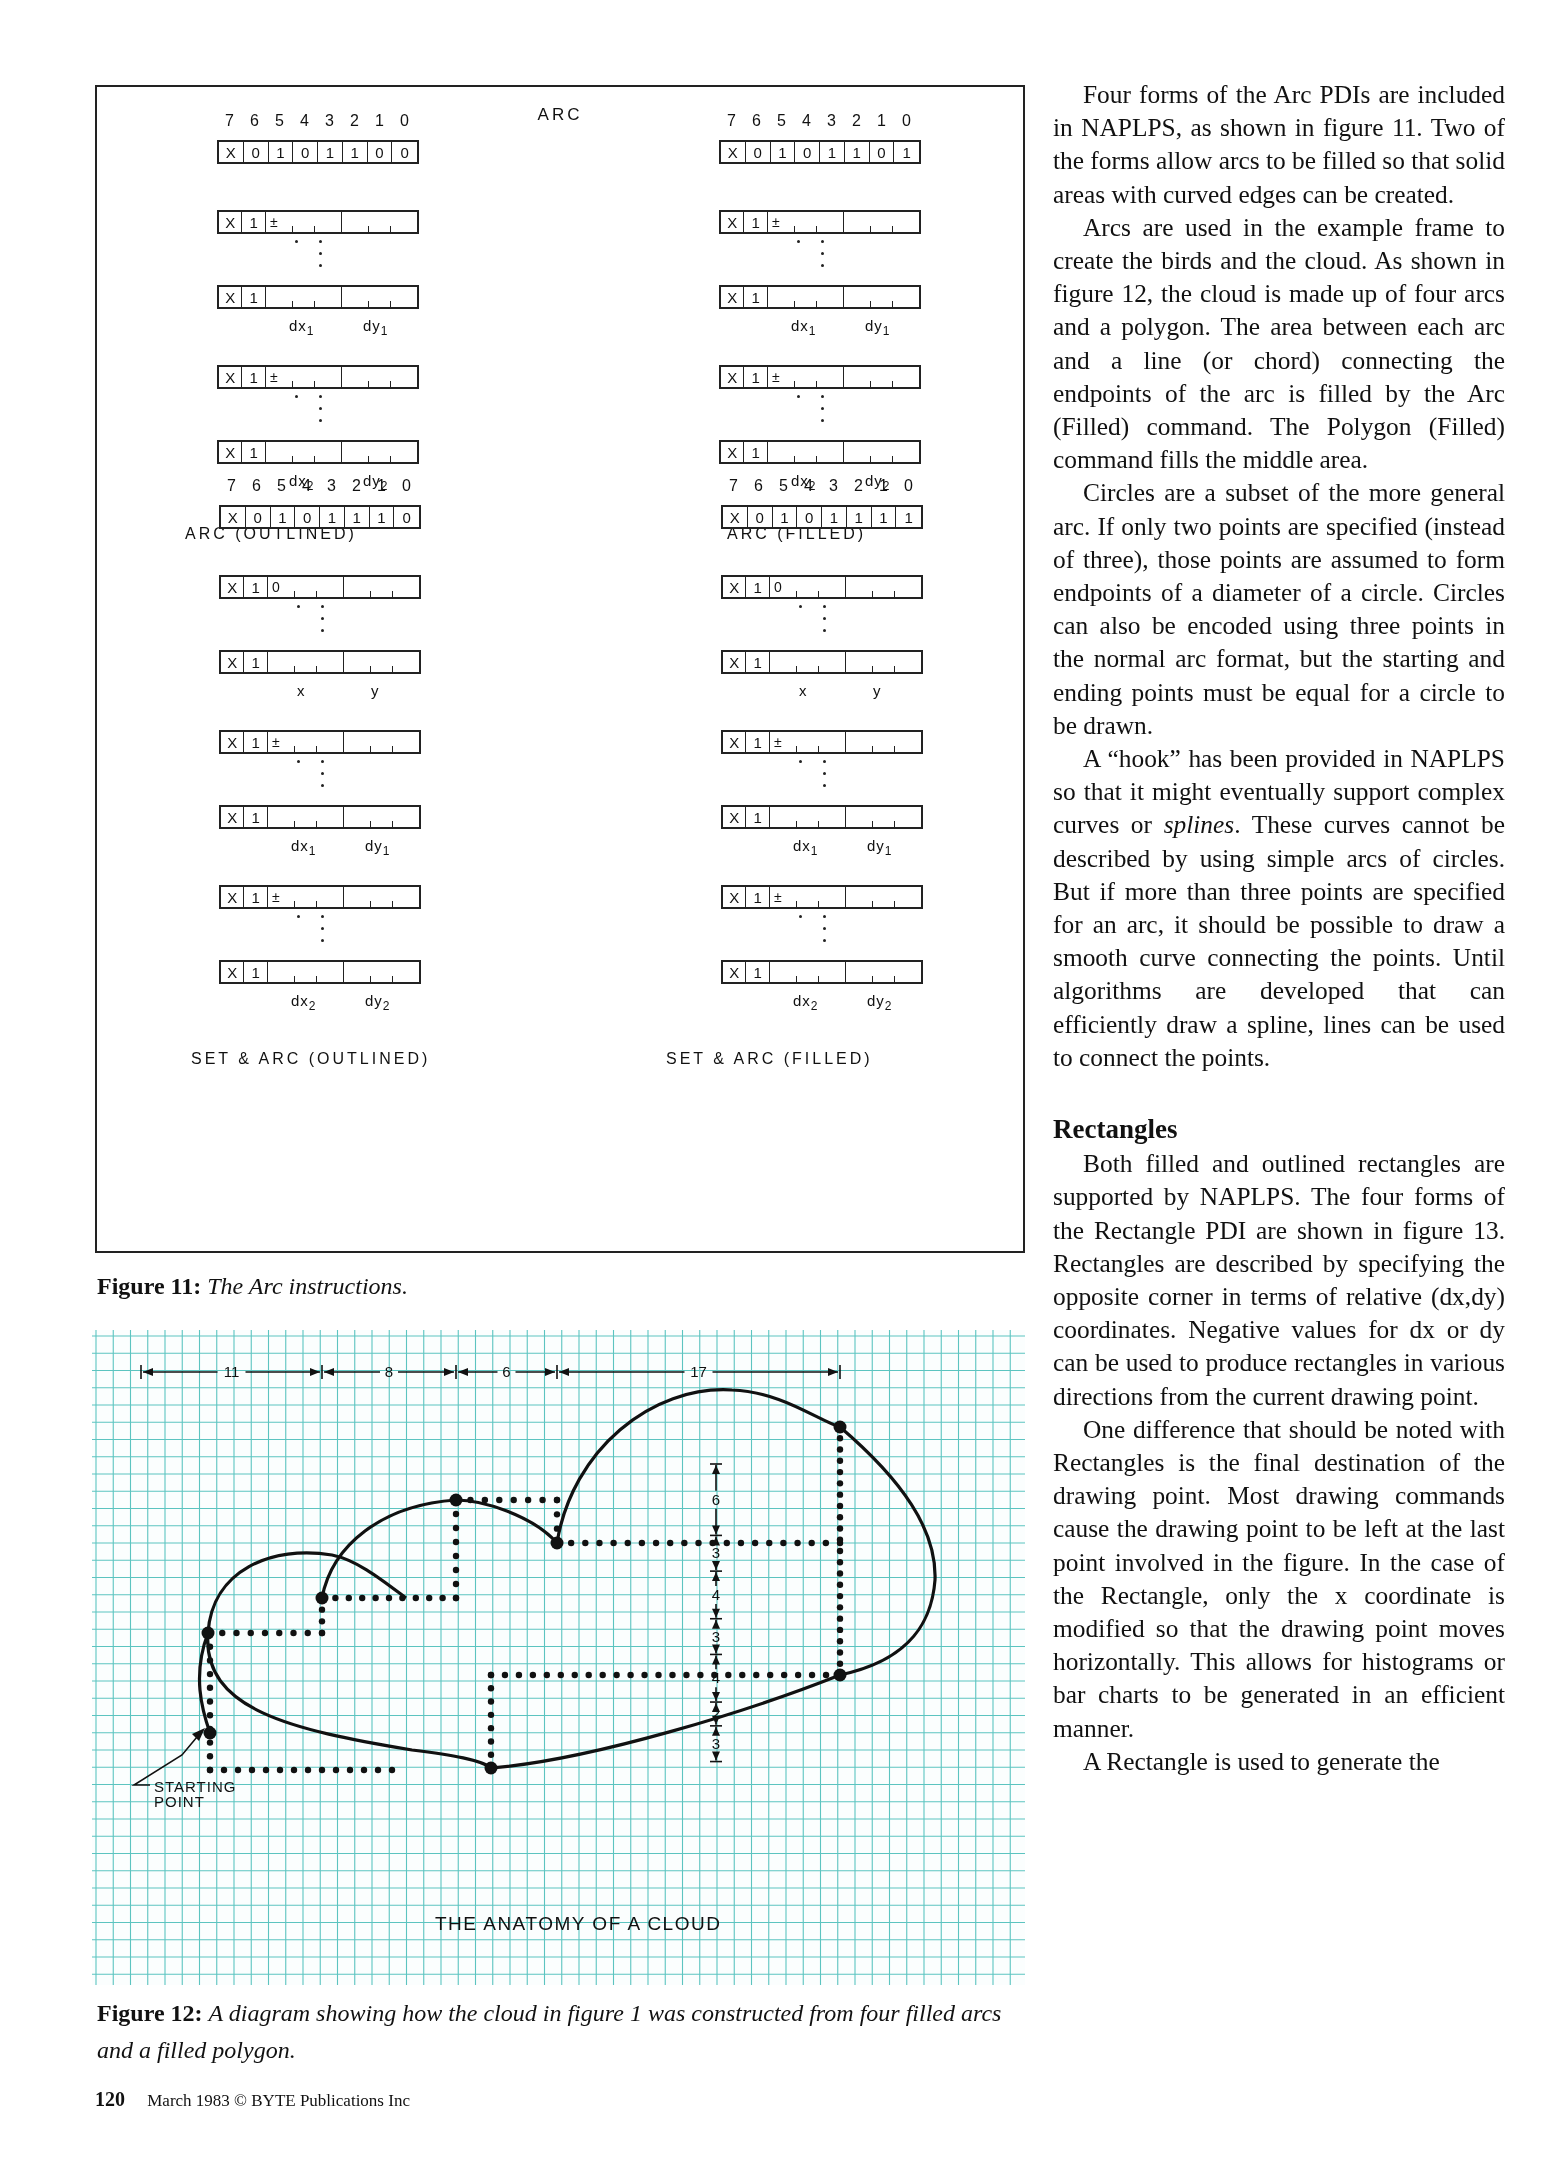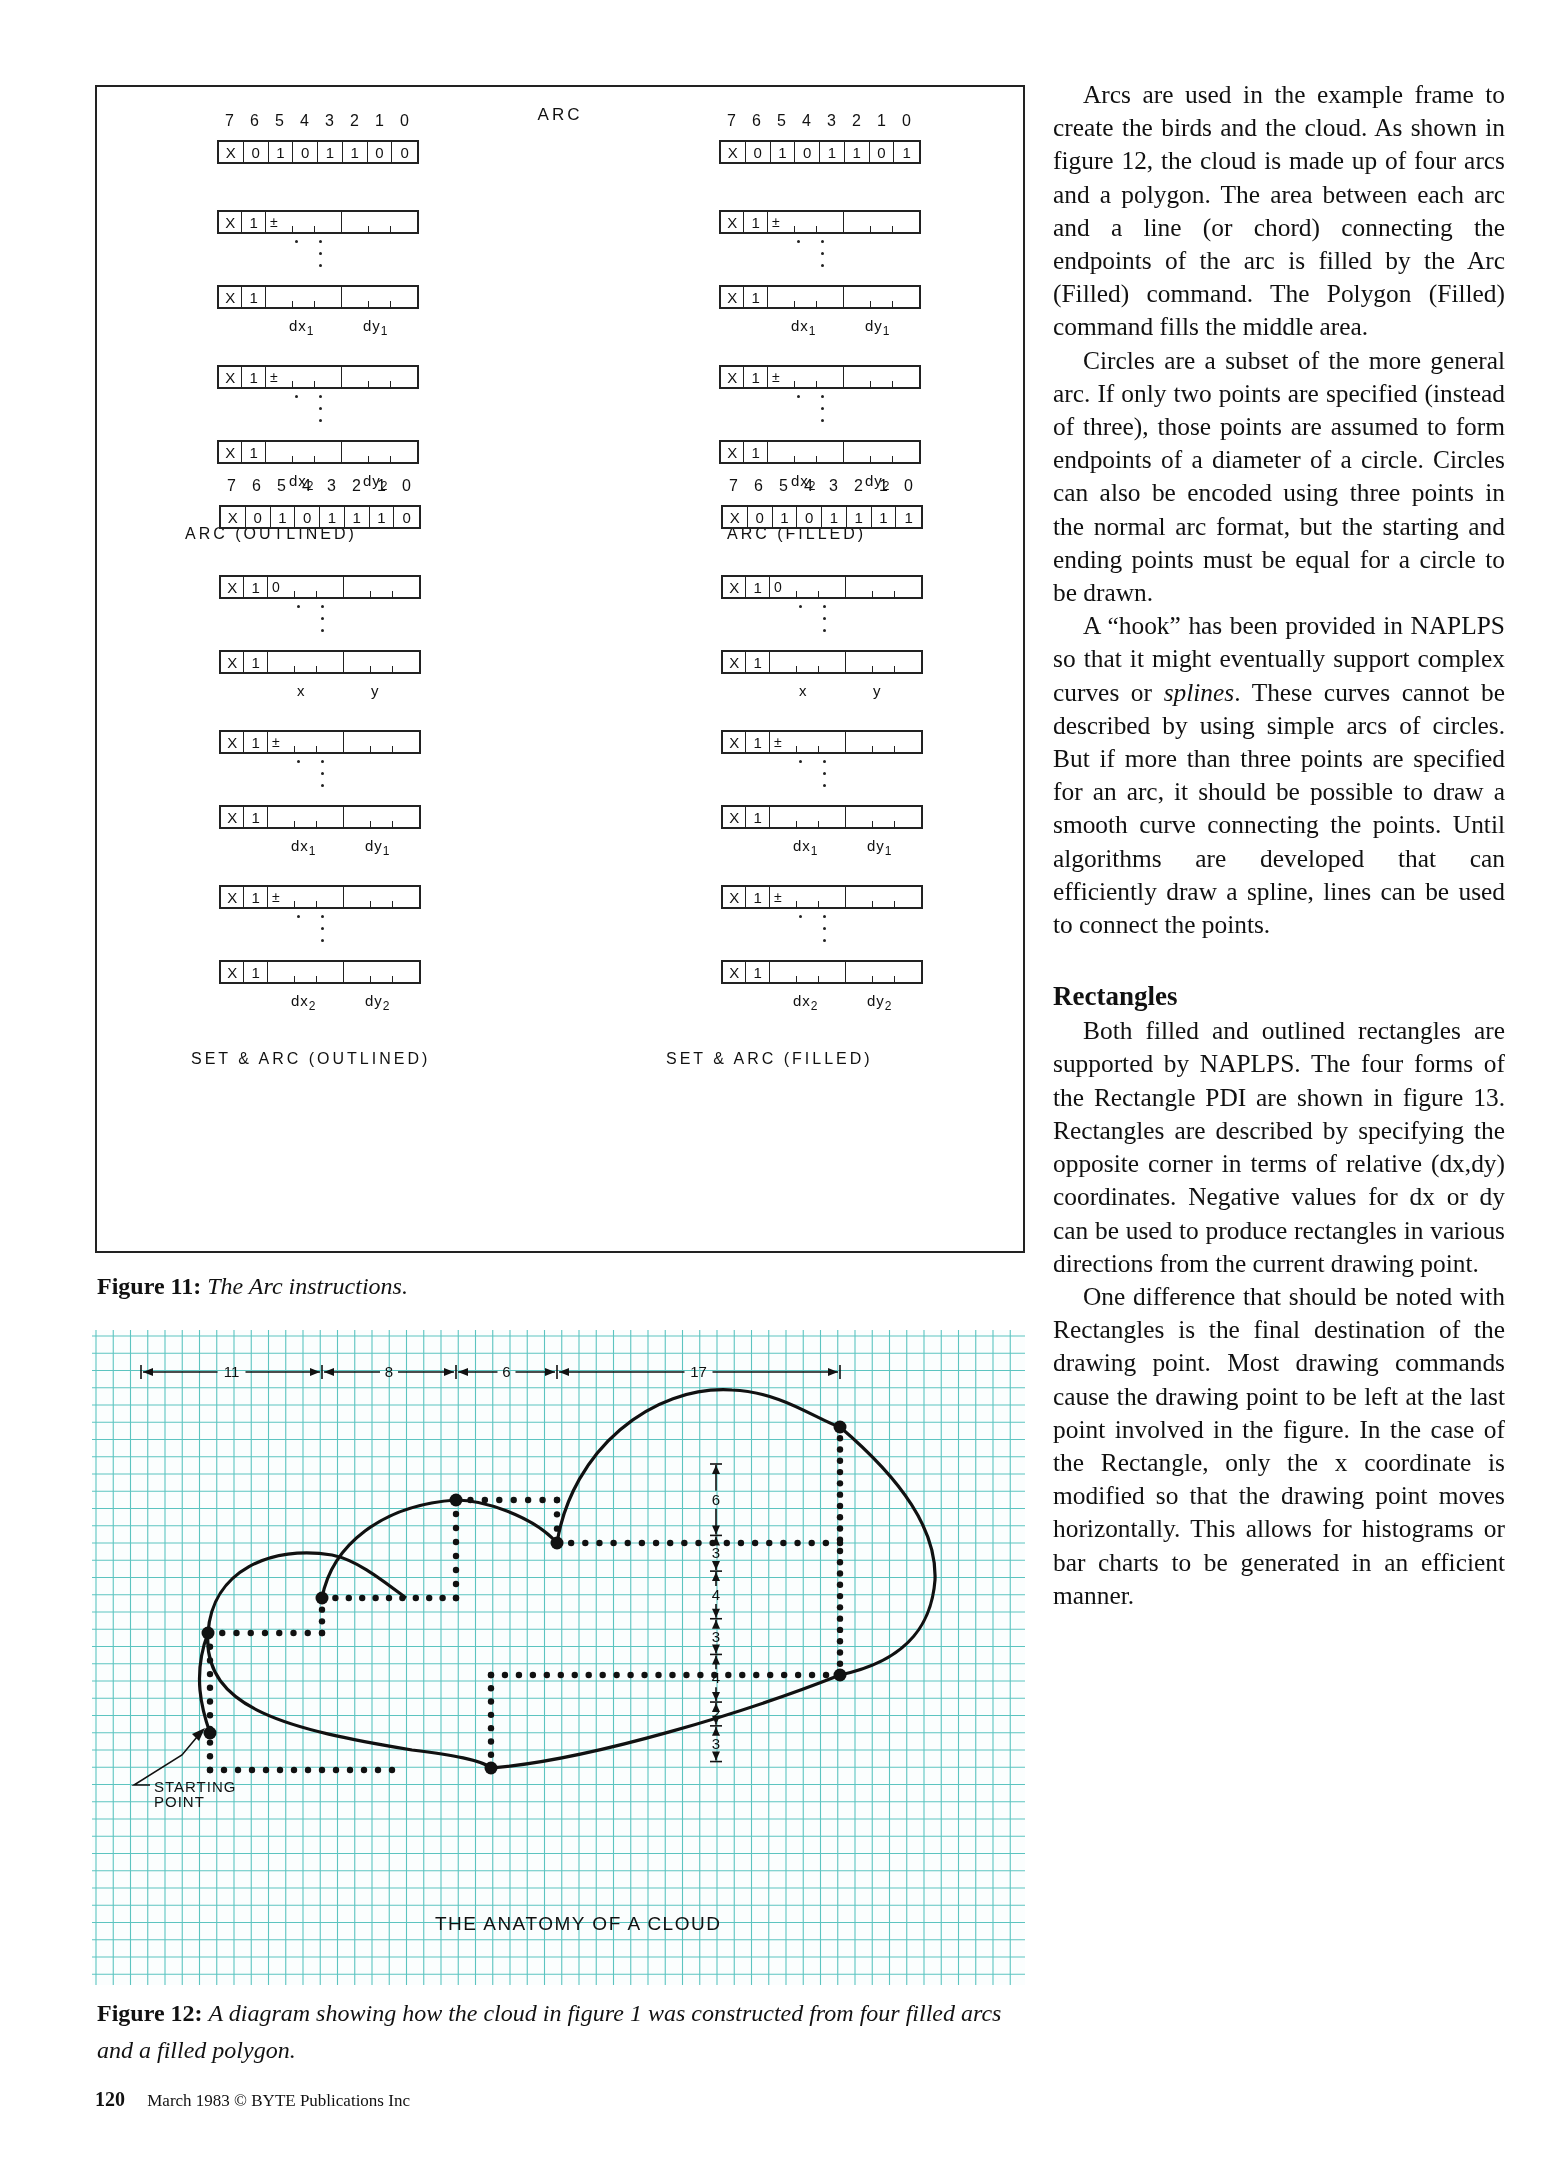--- a/index.html
+++ b/index.html
@@ -789,24 +789,26 @@
     <text x="62" y="477" font-family="Liberation Sans, DejaVu Sans, sans-serif" font-size="15" letter-spacing="1" fill="#111">POINT</text>
   </g>
   <text x="343" y="600" font-family="Liberation Sans, DejaVu Sans, sans-serif" font-size="19" letter-spacing="1.5" fill="#111">THE ANATOMY OF A CLOUD</text>
 </svg>
 <div class="abs caption" style="left:97px;top:1995px;width:930px;line-height:37px;">
   <b>Figure 12:</b>
   <span class="it">A diagram showing how the cloud in figure 1 was constructed from four filled arcs and a filled polygon.</span>
 </div>
 
 <div id="textcol" class="abs">
+  <p>Four forms of the Arc PDIs are included in NAPLPS, as shown in figure 11. Two of the forms allow arcs to be filled so that solid areas with curved edges can be created.</p>
   <p>Arcs are used in the example frame to create the birds and the cloud. As shown in figure 12, the cloud is made up of four arcs and a polygon. The area between each arc and a line (or chord) connecting the endpoints of the arc is filled by the Arc (Filled) command. The Polygon (Filled) command fills the middle area.</p>
   <p>Circles are a subset of the more general arc. If only two points are specified (instead of three), those points are assumed to form endpoints of a diameter of a circle. Circles can also be encoded using three points in the normal arc format, but the starting and ending points must be equal for a circle to be drawn.</p>
   <p id="p-splines">A “hook” has been provided in NAPLPS so that it might eventually support complex curves or <i>splines</i>. These curves cannot be described by using simple arcs of circles. But if more than three points are specified for an arc, it should be possible to draw a smooth curve connecting the points. Until algorithms are developed that can efficiently draw a spline, lines can be used to connect the points.</p>
   <h2 style="margin-top:38px;">Rectangles</h2>
   <p>Both filled and outlined rectangles are supported by NAPLPS. The four forms of the Rectangle PDI are shown in figure 13. Rectangles are described by specifying the opposite corner in terms of relative (dx,dy) coordinates. Negative values for dx or dy can be used to produce rectangles in various directions from the current drawing point.</p>
   <p>One difference that should be noted with Rectangles is the final destination of the drawing point. Most drawing commands cause the drawing point to be left at the last point involved in the figure. In the case of the Rectangle, only the x coordinate is modified so that the drawing point moves horizontally. This allows for histograms or bar charts to be generated in an efficient manner.</p>
+  <p style="text-align:left;">A Rectangle is used to generate the</p>
 </div>
 
 <div id="footer" class="abs">
   <span class="pg">120</span>
   <span>March 1983 © BYTE Publications Inc</span>
 </div>
 
 </body></html>

